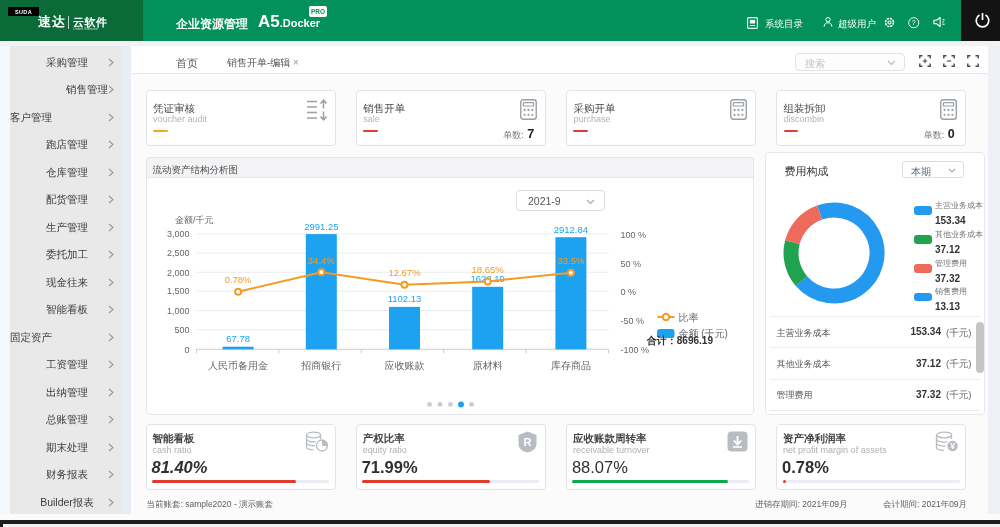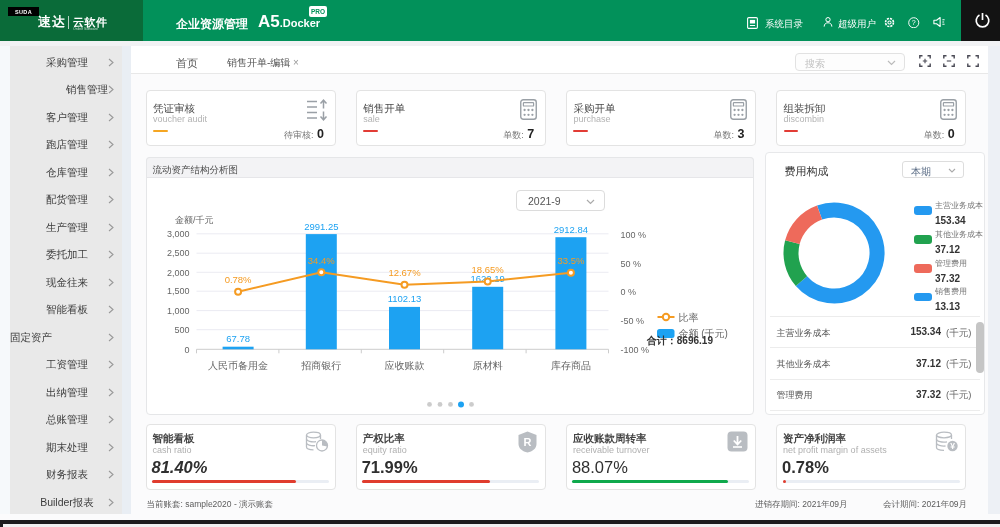--- a/index.html
+++ b/index.html
@@ -55,21 +55,21 @@
   <div class="abs" style="left:10px;top:514px;width:112px;height:6px;background:#fafafa;"></div>
   <div class="abs" style="left:122px;top:46px;width:9px;height:474px;background:#e9eef4;"></div>
   <div class="abs" style="left:10px;top:54.5px;width:114px;height:14px;line-height:14px;text-align:center;color:#3c3c3c;font-size:10.5px;">采购管理</div>
   <svg class="abs" style="left:108px;top:57.5px;" width="6" height="9" viewBox="0 0 6 9">
       <path d="M1 1 L5 4.5 L1 8" stroke="#999" stroke-width="1.1" fill="none"></path>
     </svg>
   <div class="abs" style="left:10px;top:82.0px;width:114px;height:14px;line-height:14px;text-align:center;color:#3c3c3c;font-size:10.5px;padding-left:40px;">销售管理</div>
   <svg class="abs" style="left:108px;top:85.0px;" width="6" height="9" viewBox="0 0 6 9">
       <path d="M1 1 L5 4.5 L1 8" stroke="#999" stroke-width="1.1" fill="none"></path>
     </svg>
-  <div class="abs" style="left:10px;top:109.5px;width:114px;height:14px;line-height:14px;text-align:center;color:#3c3c3c;font-size:10.5px;">客户管理</div>
+  <div class="abs" style="left:10px;top:109.5px;width:114px;height:14px;line-height:14px;text-align:left;color:#3c3c3c;font-size:10.5px;">客户管理</div>
   <svg class="abs" style="left:108px;top:112.5px;" width="6" height="9" viewBox="0 0 6 9">
       <path d="M1 1 L5 4.5 L1 8" stroke="#999" stroke-width="1.1" fill="none"></path>
     </svg>
   <div class="abs" style="left:10px;top:137.0px;width:114px;height:14px;line-height:14px;text-align:center;color:#3c3c3c;font-size:10.5px;">跑店管理</div>
   <svg class="abs" style="left:108px;top:140.0px;" width="6" height="9" viewBox="0 0 6 9">
       <path d="M1 1 L5 4.5 L1 8" stroke="#999" stroke-width="1.1" fill="none"></path>
     </svg>
   <div class="abs" style="left:10px;top:164.5px;width:114px;height:14px;line-height:14px;text-align:center;color:#3c3c3c;font-size:10.5px;">仓库管理</div>
   <svg class="abs" style="left:108px;top:167.5px;" width="6" height="9" viewBox="0 0 6 9">
       <path d="M1 1 L5 4.5 L1 8" stroke="#999" stroke-width="1.1" fill="none"></path>
@@ -141,21 +141,20 @@
       <path d="M0.8 3.5 L0.8 0.8 L3.5 0.8 M8.5 0.8 L11.2 0.8 L11.2 3.5 M11.2 8.5 L11.2 11.2 L8.5 11.2 M3.5 11.2 L0.8 11.2 L0.8 8.5" stroke="#4a4a55" stroke-width="1.4" fill="none"></path>
       <path d="M3.8 6 L8.2 6" stroke="#4a4a55" stroke-width="1.1"></path>
     </svg>
   <svg class="abs" style="left:967px;top:55px;" width="12" height="12" viewBox="0 0 12 12">
       <path d="M0.8 3.5 L0.8 0.8 L3.5 0.8 M8.5 0.8 L11.2 0.8 L11.2 3.5 M11.2 8.5 L11.2 11.2 L8.5 11.2 M3.5 11.2 L0.8 11.2 L0.8 8.5" stroke="#4a4a55" stroke-width="1.4" fill="none"></path>
     </svg>
   <div class="abs" style="left:145.5px;top:90px;width:190px;height:55.5px;background:#fff;border:1px solid #e3e3e3;border-radius:4px;"></div>
   <div class="abs" style="left:153.0px;top:101.5px;color:#4a4a4a;font-size:10.5px;">凭证审核</div>
   <div class="abs" style="left:153.0px;top:114px;color:#b3b3b3;font-size:9px;">voucher audit</div>
   <div class="abs" style="left:153.0px;top:129.5px;width:14.5px;height:2.5px;background:#f5a623;border-radius:1px;"></div>
-  <div class="abs" style="left:145.5px;top:127px;width:178.5px;text-align:right;color:#777;font-size:9px;">待审核:<span style="color:#222;font-size:12.5px;font-weight:bold;"> 0</span></div>
   <svg class="abs" style="left:305.5px;top:99px;" width="24" height="22" viewBox="0 0 24 22">
       <g stroke="#9aa0a6" stroke-width="1.5" fill="none">
         <path d="M1 2.5 L11 2.5 M1 8 L11 8 M1 13.5 L11 13.5 M1 19 L11 19"></path>
         <path d="M17.5 9.5 L17.5 1.5 M14.5 4.5 L17.5 1.2 L20.5 4.5"></path>
         <path d="M17.5 12.5 L17.5 20.5 M14.5 17.5 L17.5 20.8 L20.5 17.5"></path>
       </g>
     </svg>
   <div class="abs" style="left:355.7px;top:90px;width:190px;height:55.5px;background:#fff;border:1px solid #e3e3e3;border-radius:4px;"></div>
   <div class="abs" style="left:363.2px;top:101.5px;color:#4a4a4a;font-size:10.5px;">销售开单</div>
   <div class="abs" style="left:363.2px;top:114px;color:#b3b3b3;font-size:9px;">sale</div>
@@ -170,21 +169,20 @@
         <circle cx="12.4" cy="11" r="1.15"></circle>
         <circle cx="4.6" cy="15.8" r="1.15"></circle>
         <circle cx="8.5" cy="15.8" r="1.15"></circle>
         <circle cx="12.4" cy="15.8" r="1.15"></circle>
       </g>
     </svg>
   <div class="abs" style="left:565.9px;top:90px;width:190px;height:55.5px;background:#fff;border:1px solid #e3e3e3;border-radius:4px;"></div>
   <div class="abs" style="left:573.4px;top:101.5px;color:#4a4a4a;font-size:10.5px;">采购开单</div>
   <div class="abs" style="left:573.4px;top:114px;color:#b3b3b3;font-size:9px;">purchase</div>
   <div class="abs" style="left:573.4px;top:129.5px;width:14.5px;height:2.5px;background:#e23c35;border-radius:1px;"></div>
-  <div class="abs" style="left:565.9px;top:127px;width:178.5px;text-align:right;color:#777;font-size:9px;">单数:<span style="color:#222;font-size:12.5px;font-weight:bold;"> 3</span></div>
   <svg class="abs" style="left:729.9px;top:99px;" width="17" height="21" viewBox="0 0 17 21">
       <rect x="0.75" y="0.75" width="15.5" height="19.5" rx="2.5" fill="none" stroke="#9aa0a6" stroke-width="1.4"></rect>
       <rect x="3.4" y="3.6" width="10.2" height="3.4" rx="0.6" fill="none" stroke="#9aa0a6" stroke-width="1.2"></rect>
       <g fill="#9aa0a6">
         <circle cx="4.6" cy="11" r="1.15"></circle>
         <circle cx="8.5" cy="11" r="1.15"></circle>
         <circle cx="12.4" cy="11" r="1.15"></circle>
         <circle cx="4.6" cy="15.8" r="1.15"></circle>
         <circle cx="8.5" cy="15.8" r="1.15"></circle>
         <circle cx="12.4" cy="15.8" r="1.15"></circle>

